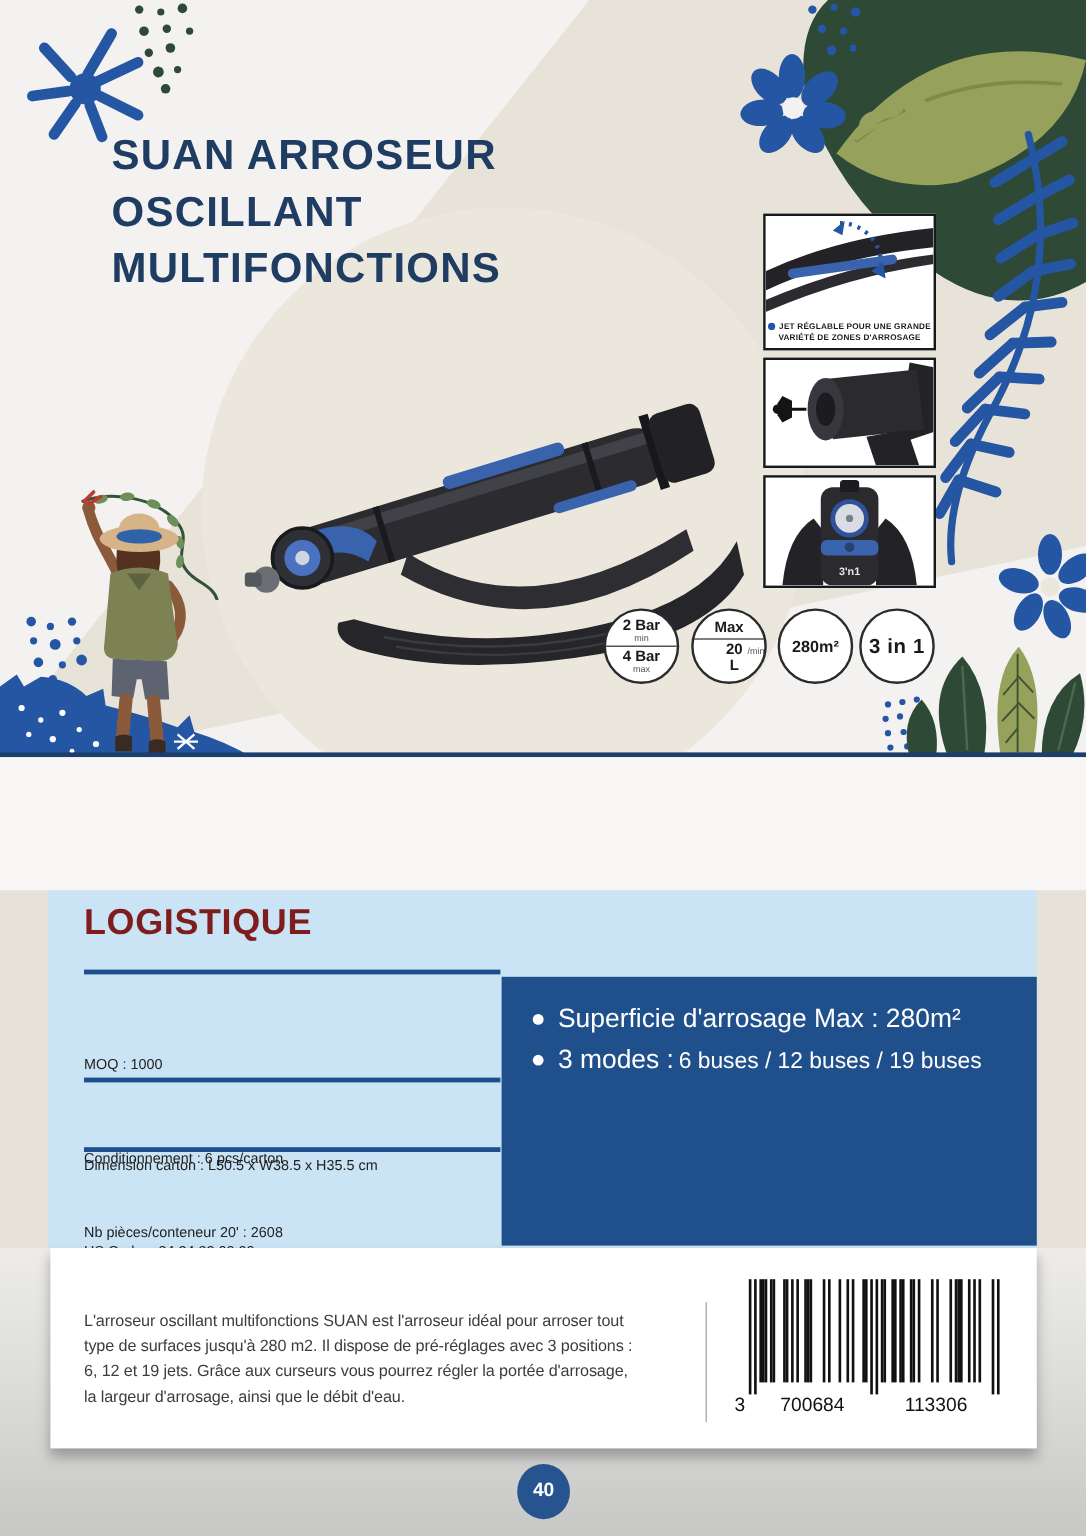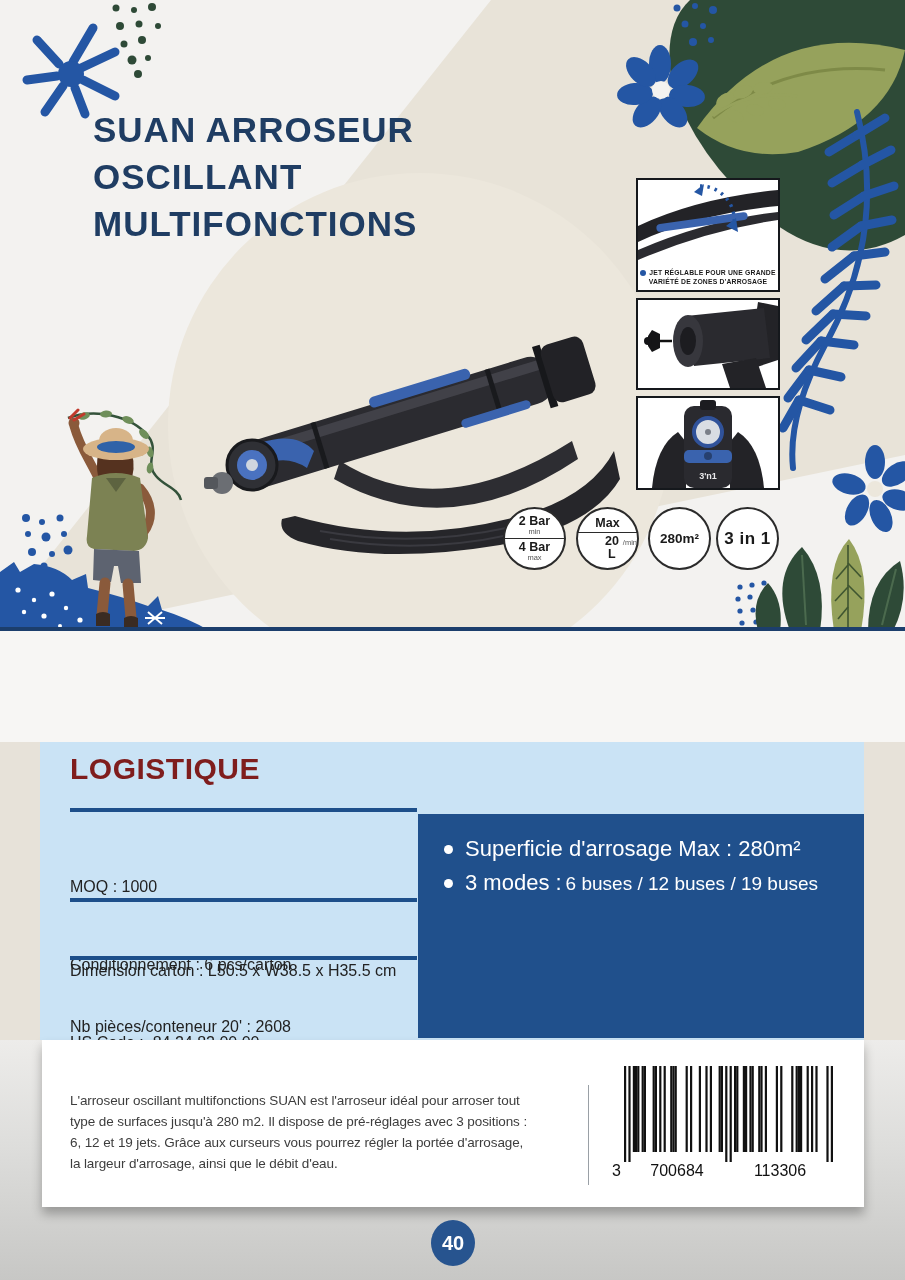--- a/index.html
+++ b/index.html
@@ -41,41 +41,41 @@
   .info-col { font-size:19px; color:#3a3a3a; line-height:30px; letter-spacing:-.2px; }
   .info-left  { left:70px;  top:648px; }
   .info-right { left:507px; top:648px; }
   .info-vline { left:485px; top:648px; width:3px; height:80px; background:#2a5aa0; }
 
   
   .log-band  { left:0; top:742px; width:905px; height:298px; background:#e7e2d9; }
   .log-panel { left:40px; top:742px; width:824px; height:298px; background:#cae3f5; }
   .log-title { left:70px; top:752px; color:#7f1d1d; font-size:30px; font-weight:700; letter-spacing:.5px; }
   .log-hr { left:70px; width:347px; height:4px; background:#1d4f8a; }
-  .log-group { left:70px; font-size:16px; color:#222; line-height:26px; white-space:pre-wrap; }
+  .log-group { left:70px; font-size:12px; color:#222; line-height:26px; white-space:pre-wrap; }
   .dark-panel { left:418px; top:814px; width:446px; height:224px; background:#20508c;text-align:right; }
   .hl { position:absolute; left:26px; color:#fff; display:flex; align-items:baseline; }
   .hl-dot { width:9px; height:9px; border-radius:50%; background:#fff; margin-right:12px;
             align-self:center; flex:none; }
   .hl-lead { font-size:22px; }
   .hl-rest { font-size:19px; margin-left:4px; }
 
   
   .footer { left:0; top:1040px; width:905px; height:240px;
             background:linear-gradient(#edecea 0%, #dddddb 45%, #c7c7c5 100%); }
   .card { left:42px; top:1040px; width:822px; height:167px; background:#fff;
           box-shadow:0 7px 10px rgba(0,0,0,.28); }
   .desc { left:28px; top:22px; font-size:13.5px; color:#3d3d3d; line-height:21px;
           letter-spacing:-.1px; position:absolute; white-space:nowrap;margin-top:28px; }
   .card-vline { position:absolute; left:546px; top:45px; width:1px; height:100px; background:#9aa0a6; }
   .barcode { position:absolute; left:568px; top:22px; }
   .barcode rect { fill:#111; }
   .barcode text { font-family:"Liberation Sans",sans-serif; font-size:16px; fill:#111; }
   .page-badge { left:431px; top:1220px; width:44px; height:46px; border-radius:50%;
-                background:#27548f; color:#fff; font-size:20px; font-weight:700;
+                background:#27548f; color:#fff; font-size:16px; font-weight:700;
                 display:flex; align-items:center; justify-content:center; }
 </style>
 </head>
 <body>
 
 <div class="page">
 
   <svg class="abs hero-bg" viewBox="0 0 905 631">
     <polygon points="491,0 905,0 905,455 58,631 -10,631" fill="#e8e3d8"></polygon>
     <circle cx="420" cy="425" r="252" fill="#ece7dc"></circle>

